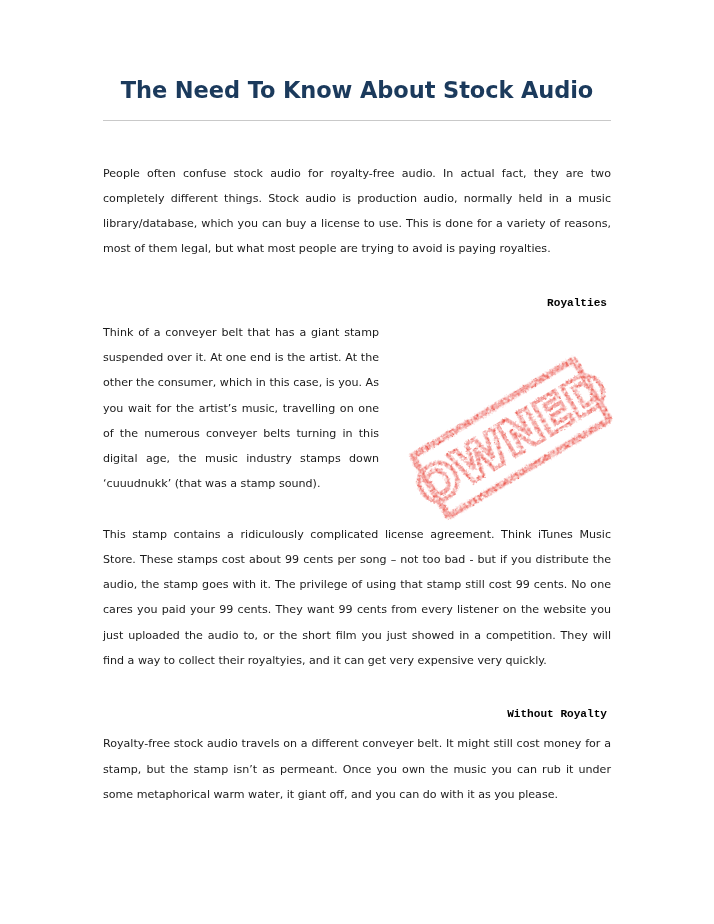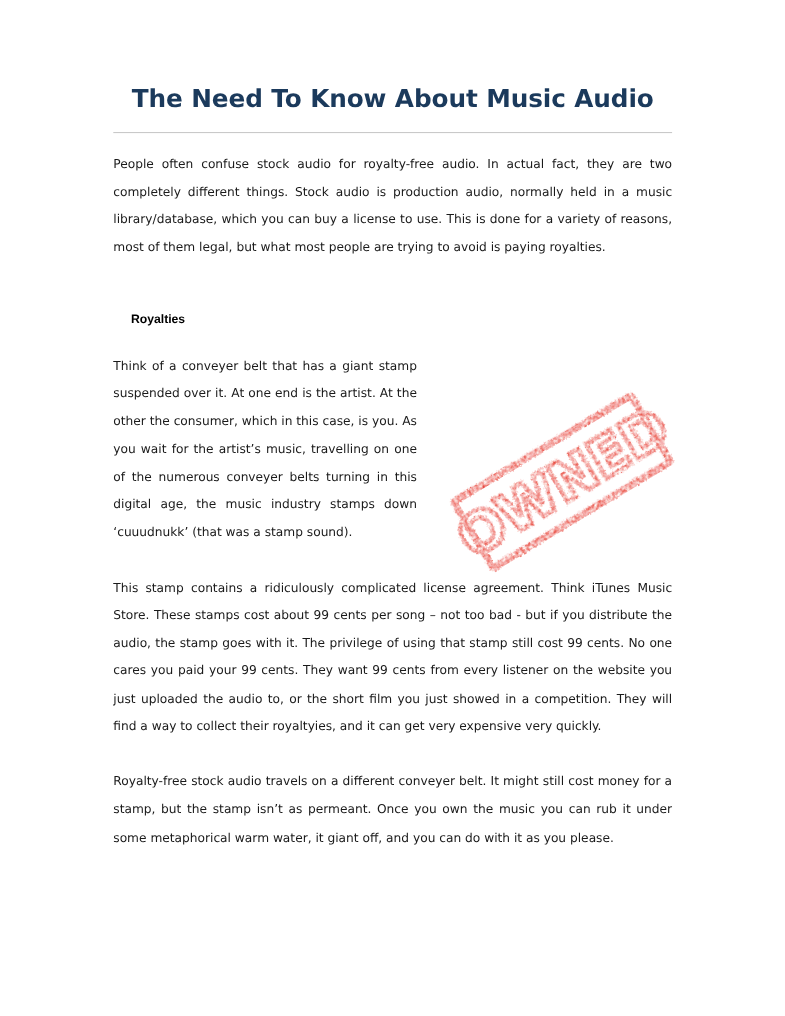--- a/index.html
+++ b/index.html
@@ -58,31 +58,31 @@
     font-family: "DejaVu Sans", sans-serif;
     font-size: 11.1px;
     line-height: 25.2px;
     color: #1a1a1a;
     text-align: justify;
     text-justify: inter-word;
     margin: 0;
   }
 
   .para.first {
-    margin-top: 16px;
+    margin-top: 40px;
   }
 
   .section-head {
-    font-family: Liberation Sans, sans-serif;
+    font-family: Liberation Mono, monospace;
     font-size: 11.1px;
     font-weight: bold;
     color: #000000;
     line-height: 25.2px;
-    margin: 16px;
-    text-align: left;
+    margin: 4px;
+    text-align: right;
   }
 
   .spacer-line {
     height: 25.2px;
   }
 
   
   .stamp-float {
     float: right;
     width: 232px;
@@ -124,21 +124,21 @@
     clear: both;
   }
 </style>
 </head>
 <body>
 
 <div id="page">
 
   <div class="content">
 
-    <h1 class="doc-title">The Need To Know About Music Audio</h1>
+    <h1 class="doc-title">The Need To Know About Stock Audio</h1>
 
     <hr class="title-rule">
 
     <p class="para first">People often confuse stock audio for royalty-free audio.  In actual fact, they are two completely different things.   Stock audio is production audio, normally held in a music library/database, which you can buy a license to use.   This is done for a variety of reasons, most of them legal, but what most people are trying to avoid is paying royalties.</p>
 
     <div class="spacer-line"></div>
 
     <h2 class="section-head">Royalties</h2>
 
     <div class="clearfix">
@@ -146,20 +146,21 @@
 
       <p class="para">Think of a conveyer belt that has a giant stamp suspended over it.  At one end is the artist.   At the other the consumer, which in this case, is you.   As you wait for the artist’s music, travelling on one of the numerous conveyer belts turning in this digital age, the music industry stamps down ‘cuuudnukk’ (that was a stamp sound).</p>
 
       <div class="spacer-line"></div>
 
       <p class="para">This stamp contains a ridiculously complicated license agreement.   Think iTunes Music Store.  These stamps cost about 99 cents per song – not too bad - but if you distribute the audio, the stamp goes with it.  The privilege of using that stamp still cost 99 cents.   No one cares you paid your 99 cents.   They want 99 cents from every listener on the website you just uploaded the audio to, or the short film you just showed in a competition.  They will find a way to collect their royaltyies, and it can get very expensive very quickly.</p>
     </div>
 
     <div class="spacer-line"></div>
 
+    <h2 class="section-head">Without Royalty</h2>
 
     <p class="para">Royalty-free stock audio travels on a different conveyer belt.   It might still cost money for a stamp, but the stamp isn’t as permeant.   Once you own the music you can rub it under some metaphorical warm water, it giant off, and you can do with it as you please.</p>
 
   </div>
 
   <div class="stamp-wrap">
     <div class="stamp-inner" style="transform: rotate(-31deg);">
       <svg class="stamp-svg" viewBox="0 0 196 78">
         <defs>
           <filter id="grunge" x="-20%" y="-20%" width="140%" height="140%">

